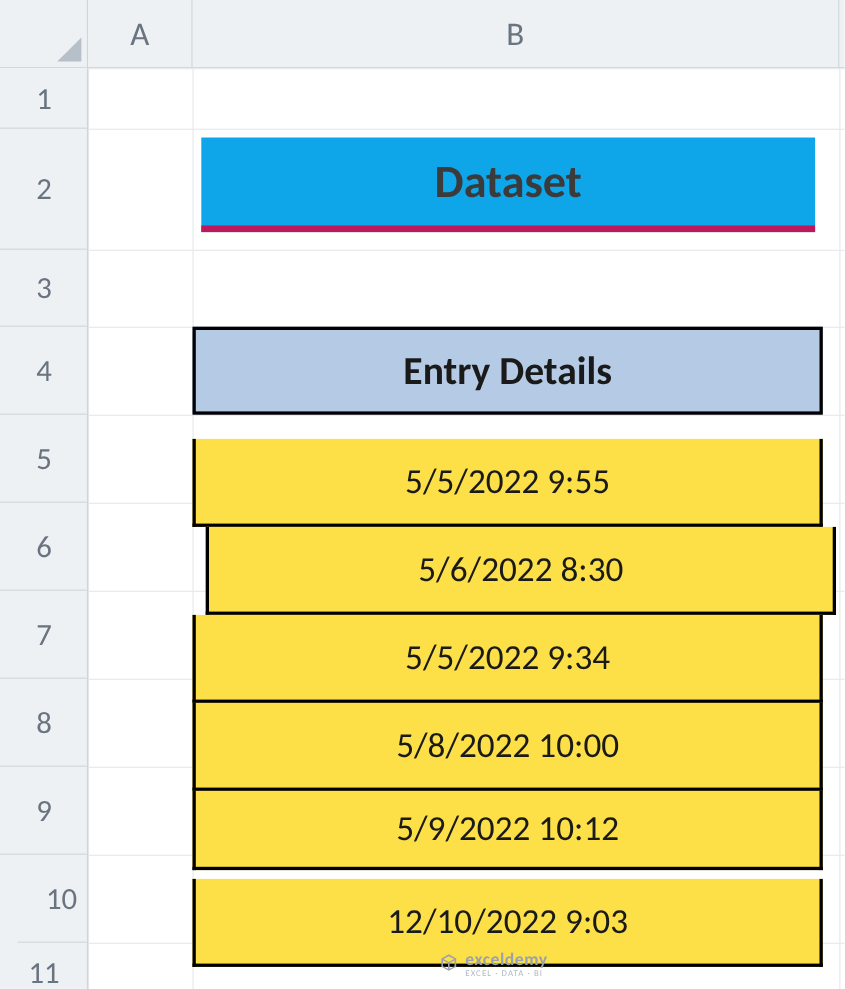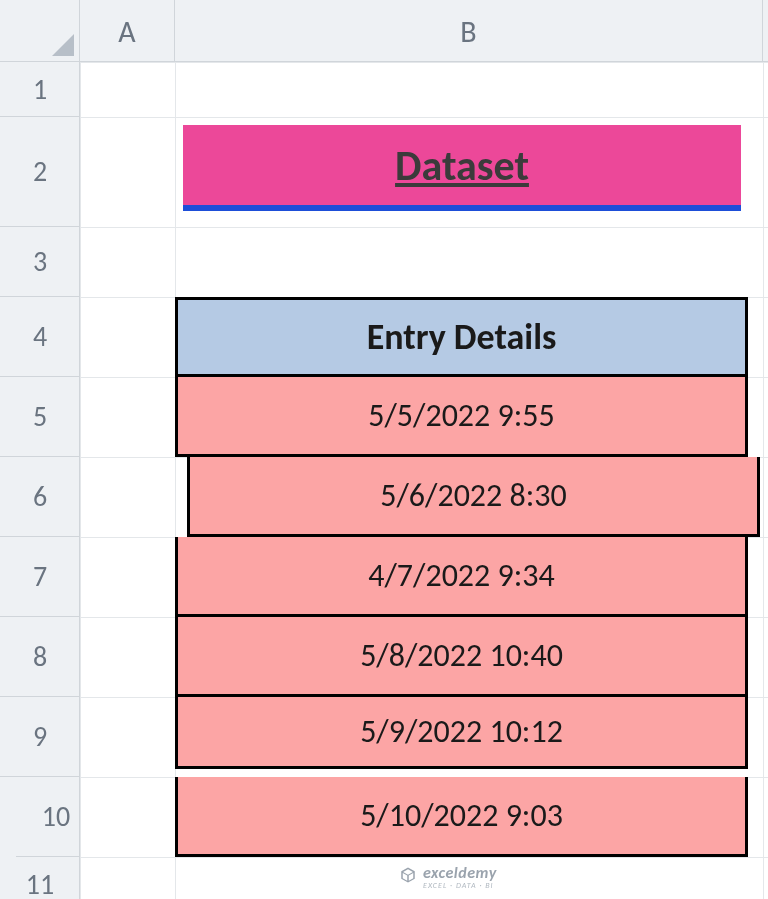--- a/index.html
+++ b/index.html
@@ -78,65 +78,64 @@
   }
   .gridline-h {
     position: absolute;
     left: 0; right: 0;
     height: 1px;
     background: #e4e7ea;
   }
   
   .title-box {
     position: absolute;
-    background: #ec4899;
-    border-bottom: 6px solid #1d4ed8;
+    background: #0ea5e9;
+    border-bottom: 6px solid #be185d;
     display: flex;
     align-items: center;
     justify-content: center;
     font-size: 42px;
     font-weight: 700;
     color: #3b3b3b;
-    text-decoration: underline;
   }
   
   .table-header {
     position: absolute;
     background: #b5cae4;
     border: 3px solid #000;
     display: flex;
     align-items: center;
     justify-content: center;
     font-size: 36px;
     font-weight: 700;
     color: #1a1a1a;
   }
   .data-cell {
     position: absolute;
-    background: #fca5a5;
+    background: #fde047;
     border-left: 3px solid #000;
     border-right: 3px solid #000;
     border-bottom: 3px solid #000;
     display: flex;
     align-items: center;
     justify-content: center;
     font-size: 32px;
     color: #1a1a1a;
+    margin-top: 22px;
   }
   
   .watermark {
     position: absolute;
     display: flex;
     align-items: center;
     gap: 6px;
     color: #9aa3ad;
     font-size: 16px;
     font-weight: 600;
     letter-spacing: 0.5px;
-    font-style: italic;
   }
   .watermark .sub {
     font-size: 8px;
     font-weight: 400;
     letter-spacing: 1px;
     color: #b2bac2;
   }
   .watermark svg { width: 18px; height: 18px; }
 </style>
 </head>
@@ -175,24 +174,24 @@
       <div class="gridline-h" style="top: 235px;"></div>
       <div class="gridline-h" style="top: 315px;"></div>
       <div class="gridline-h" style="top: 395px;"></div>
       <div class="gridline-h" style="top: 475px;"></div>
       <div class="gridline-h" style="top: 555px;"></div>
       <div class="gridline-h" style="top: 635px;"></div>
       <div class="gridline-h" style="top: 715px;"></div>
       <div class="gridline-h" style="top: 795px;"></div>
       <div class="data-cell" style="left: 95px; top: 315px; width: 573px; height: 80px;">5/5/2022 9:55</div>
       <div class="data-cell" style="left: 107px; top: 395px; width: 573px; height: 80px;">5/6/2022 8:30</div>
-      <div class="data-cell" style="left: 95px; top: 475px; width: 573px; height: 80px;">4/7/2022 9:34</div>
-      <div class="data-cell" style="left: 95px; top: 555px; width: 573px; height: 80px;">5/8/2022 10:40</div>
+      <div class="data-cell" style="left: 95px; top: 475px; width: 573px; height: 80px;">5/5/2022 9:34</div>
+      <div class="data-cell" style="left: 95px; top: 555px; width: 573px; height: 80px;">5/8/2022 10:00</div>
       <div class="data-cell" style="left: 95px; top: 635px; width: 573px; height: 72px;">5/9/2022 10:12</div>
-      <div class="data-cell" style="left: 95px; top: 715px; width: 573px; height: 80px;">5/10/2022 9:03</div>
+      <div class="data-cell" style="left: 95px; top: 715px; width: 573px; height: 80px;">12/10/2022 9:03</div>
       <div class="title-box" id="title-box" style="left: 103px; top: 63px; width: 558px; height: 86px;">Dataset</div>
       <div class="table-header" id="table-header" style="left: 95px; top: 235px; width: 573px; height: 80px;">Entry Details</div>
       <div class="watermark" id="watermark" style="left: 319px; top: 803px;">
       <span>
         <svg viewBox="0 0 24 24" fill="#9aa3ad">
             <path d="M12 2 3 7v10l9 5 9-5V7l-9-5zm0 2.3 6.5 3.6L12 11.5 5.5 7.9 12 4.3zM5 9.4l6 3.3v7L5 16.4v-7zm8 10.3v-7l6-3.3v7l-6 3.3z"></path>
           </svg>
       </span>
       <span style="display:flex;flex-direction:column;line-height:1;">
         <span>exceldemy</span>

